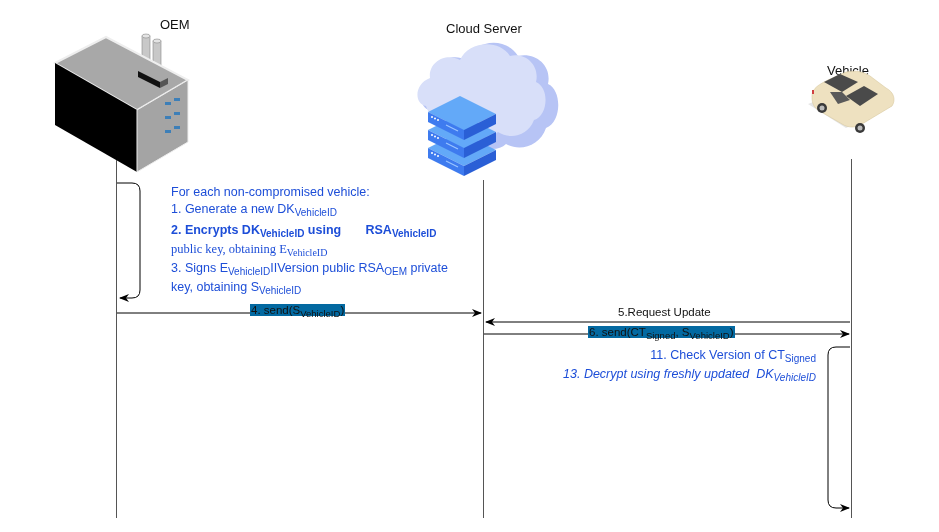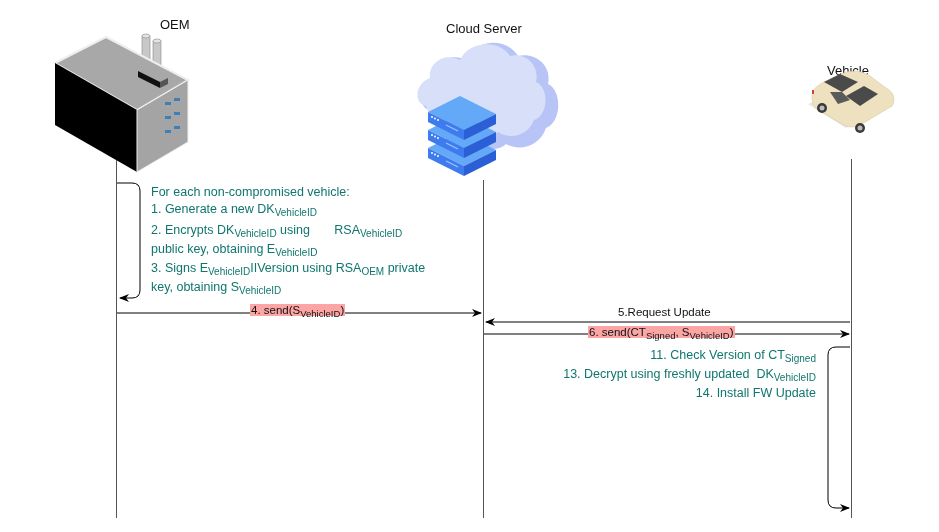--- a/index.html
+++ b/index.html
@@ -1,24 +1,24 @@
 <!DOCTYPE html>
 <html><head>
 <meta charset="utf-8">
 <style>
   html, body { margin: 0; padding: 0; background: #ffffff; }
   body { width: 939px; height: 532px; position: relative; overflow: hidden;
          font-family: "Liberation Sans", sans-serif; color: #111; }
   .abs { position: absolute; }
   .actor-label { font-size: 13px; color: #111; white-space: nowrap; }
   .lifeline { position: absolute; width: 1px; background: #555; }
-  .txt { position: absolute; font-size: 12.5px; line-height: 19px; white-space: nowrap; color: #0f766e; }
+  .txt { position: absolute; font-size: 12.5px; line-height: 19px; white-space: nowrap; color: #1d4ed8; margin-left: 20px; }
   .txt sub { font-size: 10px; vertical-align: -3px; line-height: 0; }
   .right { text-align: right; }
-  .msg-label { position: absolute; font-size: 11.5px; white-space: nowrap; background: #fca5a5; padding: 0 1px; color: #111; }
+  .msg-label { position: absolute; font-size: 11.5px; white-space: nowrap; background: #0369a1; padding: 0 1px; color: #111; }
   .msg-label sub { font-size: 9.5px; vertical-align: -3px; line-height: 0; }
   svg { position: absolute; left: 0; top: 0; overflow: visible; }
 </style>
 </head>
 <body>
 
 <div class="abs actor-label" style="left:160px;top:17px;">OEM</div>
 <div class="abs actor-label" style="left:446px;top:21px;">Cloud Server</div>
 <div class="abs actor-label" style="left:827px;top:21px;margin-top:42px;">Vehicle</div>
 
@@ -115,26 +115,25 @@
 
   <line x1="850" y1="322" x2="486" y2="322" stroke="#000" stroke-width="1" marker-end="url(#ah)"></line>
 
   <line x1="484" y1="334" x2="849" y2="334" stroke="#000" stroke-width="1" marker-end="url(#ah)"></line>
 
   <path d="M850,347 L836,347 Q828,347 828,355 L828,500 Q828,508 836,508 L849,508" fill="none" stroke="#000" stroke-width="1" marker-end="url(#ah)"></path>
 </svg>
 
 <div class="txt" style="left:151px;top:183px;">For each non-compromised vehicle:</div>
 <div class="txt" style="left:151px;top:200px;"><span>1. Generate a new DK</span><sub>VehicleID</sub></div>
-<div class="txt" style="left:151px;top:221px;white-space:pre;"><span>2. Encrypts DK</span><sub>VehicleID</sub><span> using       RSA</span><sub>VehicleID</sub></div>
-<div class="txt" style="left:151px;top:240px;"><span>public key, obtaining E</span><sub>VehicleID</sub></div>
-<div class="txt" style="left:151px;top:259px;white-space:pre;"><span>3. Signs E</span><sub>VehicleID</sub><span>IIVersion using RSA</span><sub>OEM</sub><span> private</span></div>
+<div class="txt" style="left:151px;top:221px;white-space:pre;font-weight:bold;"><span>2. Encrypts DK</span><sub>VehicleID</sub><span> using       RSA</span><sub>VehicleID</sub></div>
+<div class="txt" style="left:151px;top:240px;font-family:Liberation Serif, serif;"><span>public key, obtaining E</span><sub>VehicleID</sub></div>
+<div class="txt" style="left:151px;top:259px;white-space:pre;"><span>3. Signs E</span><sub>VehicleID</sub><span>IIVersion public RSA</span><sub>OEM</sub><span> private</span></div>
 <div class="txt" style="left:151px;top:278px;"><span>key, obtaining S</span><sub>VehicleID</sub></div>
 
 <div class="msg-label" style="left:250px;top:304px;"><span>4. send(S</span><sub>VehicleID</sub><span>)</span></div>
 <div class="msg-label" style="left:617px;top:306px;background:transparent;">5.Request Update</div>
 <div class="msg-label" style="left:588px;top:326px;"><span>6. send(CT</span><sub>Signed</sub><span>, S</span><sub>VehicleID</sub><span>)</span></div>
 
 <div id="vsteps" class="abs" style="right:123px;top:346px;">
     <div class="txt right" style="position: relative; white-space: pre;"><span>11. Check Version of CT</span><sub>Signed</sub></div>
-    <div class="txt right" style="position: relative; white-space: pre;"><span>13. Decrypt using freshly updated  DK</span><sub>VehicleID</sub></div>
-    <div class="txt right" style="position: relative; white-space: pre;"><span>14. Install FW Update</span></div>
+    <div class="txt right" style="position: relative; white-space: pre; font-style: italic;"><span>13. Decrypt using freshly updated  DK</span><sub>VehicleID</sub></div>
   </div>
 
 </body></html>

